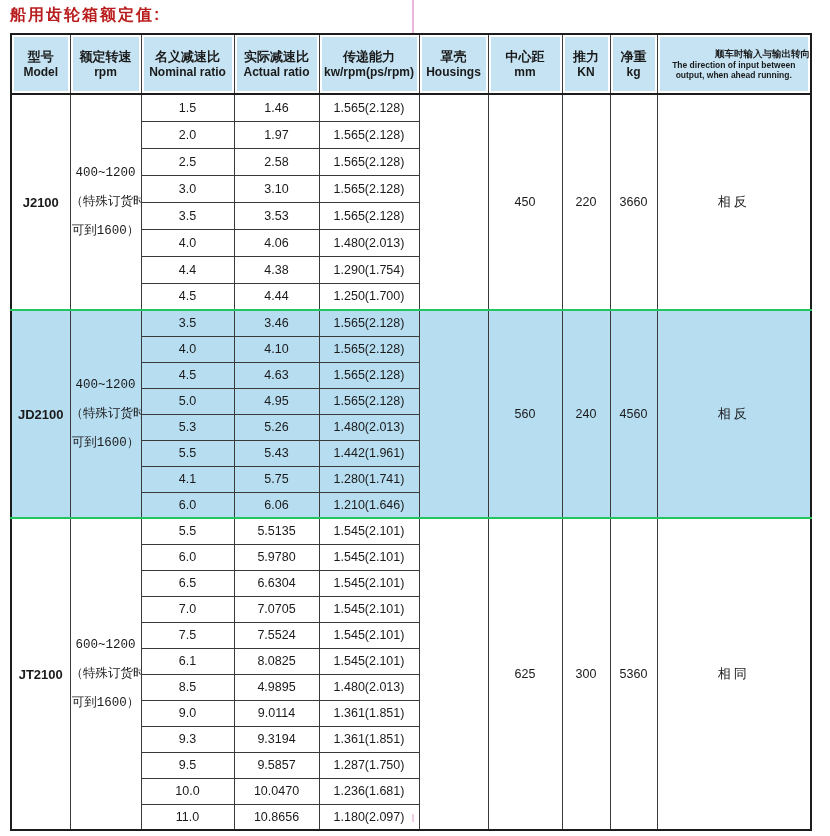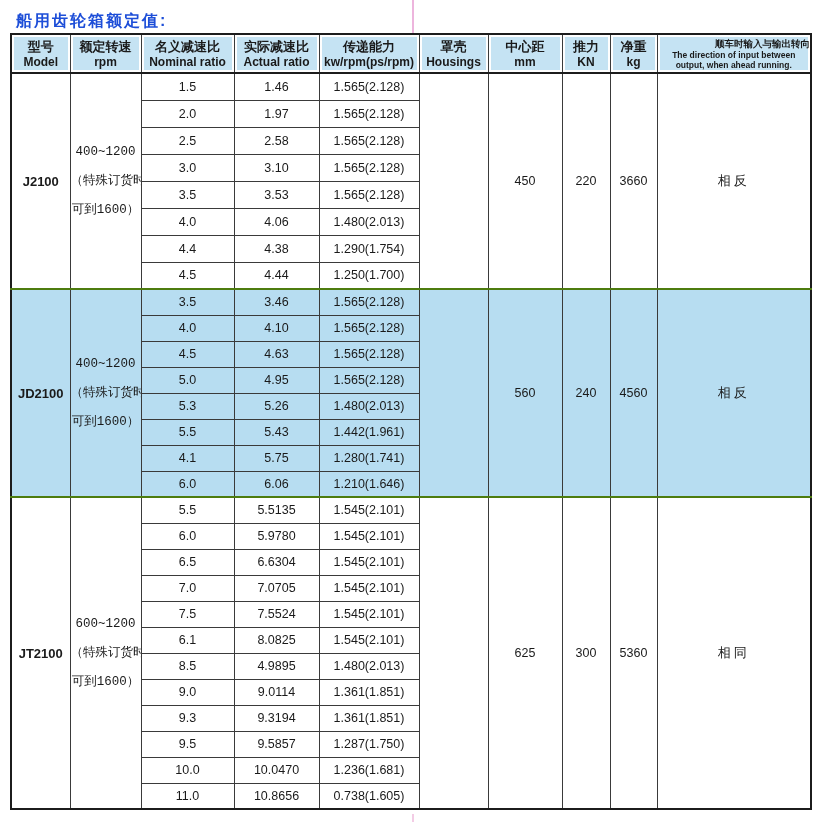--- a/index.html
+++ b/index.html
@@ -19,59 +19,59 @@
     background: #edb5dd;
   }
   .fold-tick {
     position: absolute; left: 412px; top: 814px;
     width: 2px; height: 8px;
     background: #f3cce5;
   }
 
   .title {
     position: absolute; left: 10px; top: 5px;
-    margin: 6px;
+    margin: 0;
     font-size: 16px; font-weight: bold;
     letter-spacing: 2px;
-    color: #1d4ed8;
+    color: #b91c1c;
   }
 
   table.spec {
     position: absolute; left: 10px; top: 33px;
     width: 800px;
     border-collapse: collapse;
     table-layout: fixed;
     border: 2px solid #1c1c1c;
   }
   .spec th, .spec td {
     border: 1px solid #3a3a3a;
     text-align: center;
     vertical-align: middle;
     padding: 0;
     overflow: hidden;
   }
 
   
-  .spec thead tr { height: 39px; }
+  .spec thead tr { height: 60px; }
   .spec th {
     background: #c5e3f3;
     box-shadow: inset 0 0 0 2px #fefefe;
     border-bottom: 2px solid #1c1c1c;
     font-weight: bold;
   }
   .th-zh { font-size: 13px; line-height: 16px; }
   .th-en { font-size: 12px; line-height: 14px; }
   .th-dir .th-zh { font-size: 9.5px; line-height: 12px; text-align: right; }
   .th-dir .th-en { font-size: 8.5px; line-height: 10px; font-weight: bold; }
 
   
   .spec tbody tr { height: 27px; }
   .spec tbody.g1 tr { height: 26px; }
   .spec tbody.g2 tr { height: 26px; }
-  .spec tbody tr:first-child td { border-top: 2px solid #4d7c0f; }
+  .spec tbody tr:first-child td { border-top: 2px solid #22c55e; }
 
   .num { font-size: 12.5px; }
   .model-cell { font-size: 13px; font-weight: bold; }
   .dir-cell { font-size: 13px; letter-spacing: 3px; }
 
   .rpm-cell { font-size: 12.5px; }
   .rpm-cell .line { line-height: 29px; white-space: nowrap; font-family: Liberation Mono, monospace; }
 
   
   .spec tbody.hl td { background: #b7ddf1; }
@@ -317,17 +317,17 @@
         <td class="num">1.287(1.750)</td>
       </tr>
       <tr>
         <td class="num">10.0</td>
         <td class="num">10.0470</td>
         <td class="num">1.236(1.681)</td>
       </tr>
       <tr>
         <td class="num">11.0</td>
         <td class="num">10.8656</td>
-        <td class="num">0.738(1.605)</td>
+        <td class="num">1.180(2.097)</td>
       </tr>
     </tbody>
   </table>
 </div>
 
 </body></html>

